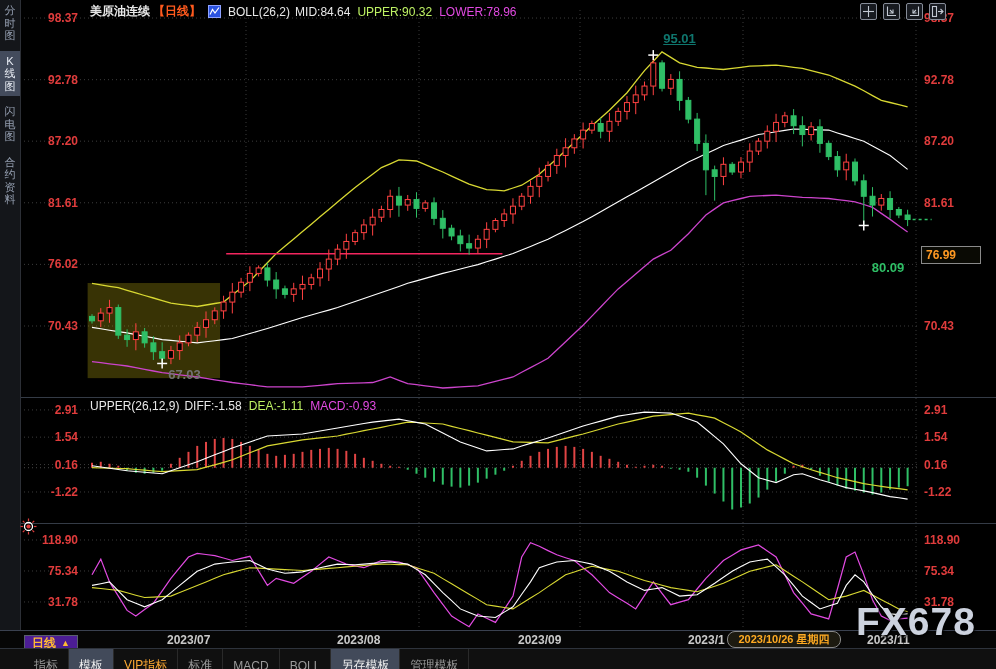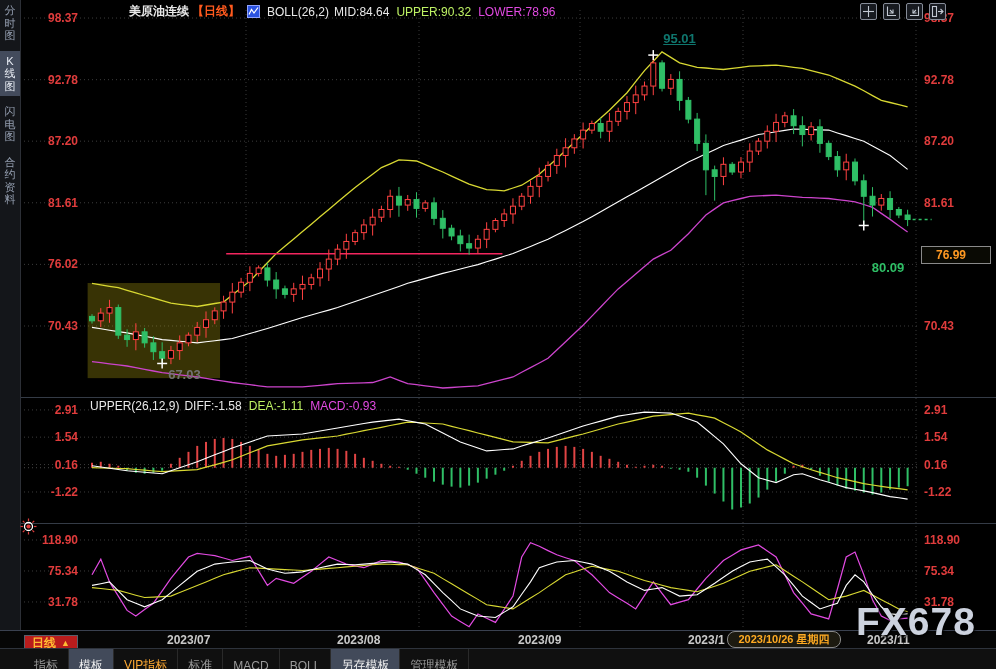--- a/index.html
+++ b/index.html
@@ -8,37 +8,37 @@
   #chart-svg{position:absolute;left:0;top:0;z-index:1;}
   
   #sidebar{position:absolute;left:0;top:0;width:20px;height:630px;background:#14161a;
            border-right:1px solid #2c2f36;z-index:4;}
   .side-item{width:20px;margin-bottom:5px;padding:4px 0;display:flex;flex-direction:column;
              align-items:center;font-size:11px;color:#96a0b2;cursor:pointer;}
   .side-item span{line-height:12.5px;display:block;}
   .side-item.sel{background:#434b5c;color:#e9edf5;}
   
   .hdr{position:absolute;display:flex;align-items:center;gap:7px;font-size:12px;z-index:5;white-space:nowrap;}
-  .b{font-weight:bold;margin-left:39px;}
+  .b{font-weight:bold;}
   .w{color:#e8e8e8;} .yel{color:#bef264;} .mag{color:#e24ae2;} .org{color:#ff5a1e;}
   .axl{position:absolute;font-size:12px;font-weight:bold;color:#e03c3c;z-index:5;line-height:14px;}
   .axl.left{width:56px;left:22px;text-align:right;}
   .axl.right{left:924px;text-align:left;}
   .ann{position:absolute;font-size:13px;font-weight:bold;z-index:5;white-space:nowrap;}
   #price-box{position:absolute;left:921px;width:54px;height:16px;border:1px solid #8a8a8a;
              background:#0a0a04;color:#ff9922;font-size:12px;font-weight:bold;line-height:16px;
-             padding-left:14px;z-index:6;}
+             padding-left:4px;z-index:6;}
   
   #toolbar{position:absolute;left:860px;top:3px;display:flex;gap:6px;z-index:6;}
   .tool{width:15px;height:15px;border:1px solid #868c98;background:#171a20;border-radius:2px;
         display:flex;align-items:center;justify-content:center;cursor:pointer;}
   
   #xaxis{position:absolute;left:0;top:630px;width:996px;height:18px;background:#060606;
          border-top:1px solid #3a4150;z-index:7;}
-  #period-box{position:absolute;left:24px;top:4px;height:14px;border:1px solid #595f6b;background:#b91c1c;
+  #period-box{position:absolute;left:24px;top:4px;height:14px;border:1px solid #595f6b;background:#4c1d95;
               display:flex;align-items:center;gap:5px;padding:0 7px;color:#ffbb33;
               font-size:12px;font-weight:bold;cursor:pointer;}
   .xdate{position:absolute;top:2px;color:#c9c9c9;font-size:12px;font-weight:bold;white-space:nowrap;}
   #xhl{position:absolute;top:0;height:15px;border:1px solid #8a8a8a;background:#1c1a10;
        color:#ffaa22;font-size:11px;font-weight:bold;line-height:15px;text-align:center;
        white-space:nowrap;padding:0 3px;}
   
   #tabs{position:absolute;left:0;top:648px;width:996px;height:34px;background:#101010;
         border-top:1px solid #2e333c;display:flex;padding-left:24px;box-sizing:border-box;z-index:7;}
   .tab{padding:0 10px;font-size:12px;color:#9b9b9b;border-right:1px solid #2a2a2a;

